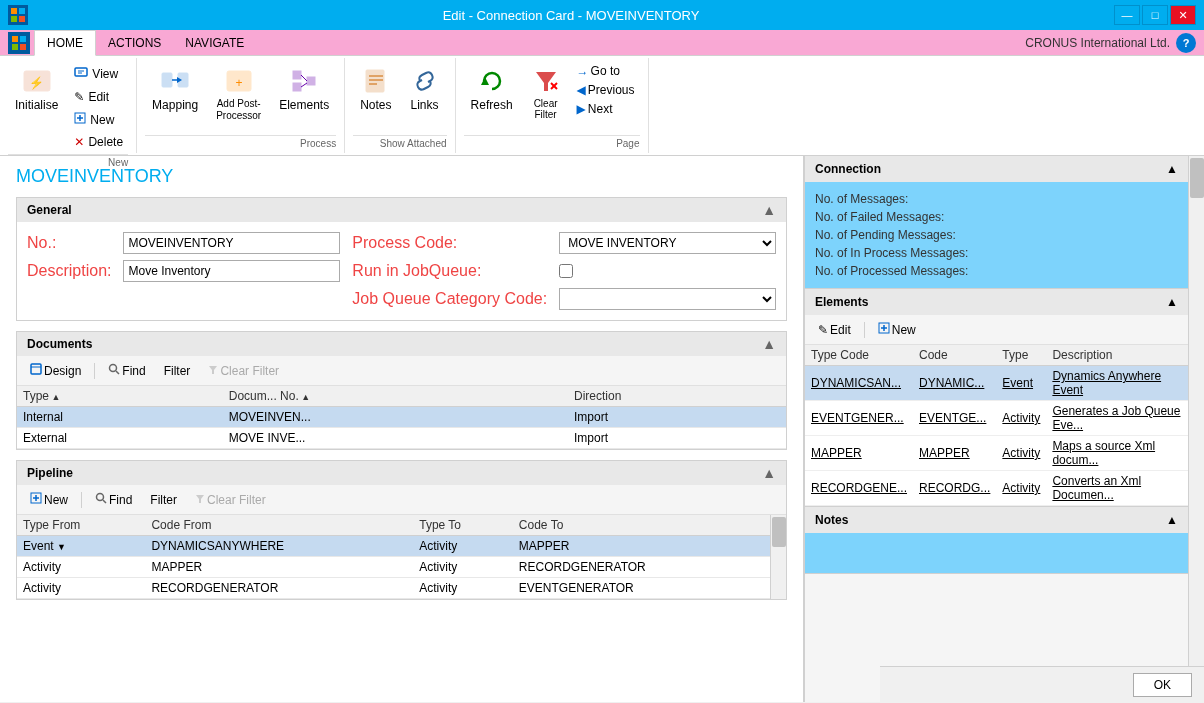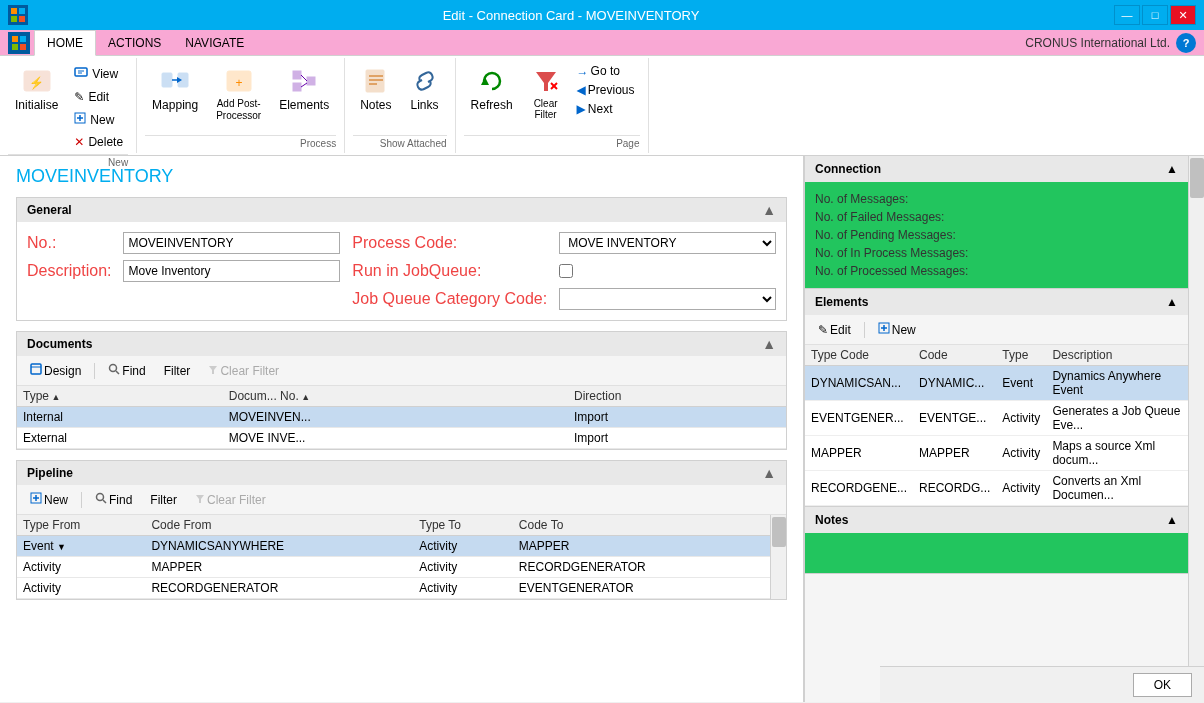--- a/index.html
+++ b/index.html
@@ -158,30 +158,30 @@
     .data-table td { padding: 3px 6px; border-bottom: 1px solid #e8e8e8; }
     .data-table tr.selected td { background: #c5daf0; margin-top: 16px; }
 
     
     .right-section { border-bottom: 1px solid #d0d0d0; }
     .right-section-header {
       background: #e8e8e8; padding: 6px 10px;
       display: flex; align-items: center; justify-content: space-between;
       font-weight: bold; font-size: 12px; cursor: pointer;
     }
-    .right-section-content { padding: 8px 10px; background: #22c55e; }
+    .right-section-content { padding: 8px 10px; background: #7dd3fc; }
     .stat-row { padding: 2px 0; font-size: 12px; color: #333; }
 
     
     .elem-table { width: 100%; border-collapse: collapse; font-size: 11px; }
     .elem-table th {
       background: #f0f0f0; border-bottom: 1px solid #d0d0d0;
       padding: 3px 6px; text-align: left; font-weight: normal; color: #333;
     }
-    .elem-table td { padding: 3px 6px; border-bottom: 1px solid #eeeeee; }
+    .elem-table td { padding: 3px 6px; border-bottom: 1px solid #eeeeee; text-decoration: underline; }
     .elem-table tr.selected td { background: #c5daf0; }
     .ok-btn {
       padding: 4px 20px; background: white; border: 1px solid #ababab;
       cursor: pointer; font-size: 12px;
     }
   </style>
 </head>
 <body>
 
 <div class="title-bar">

